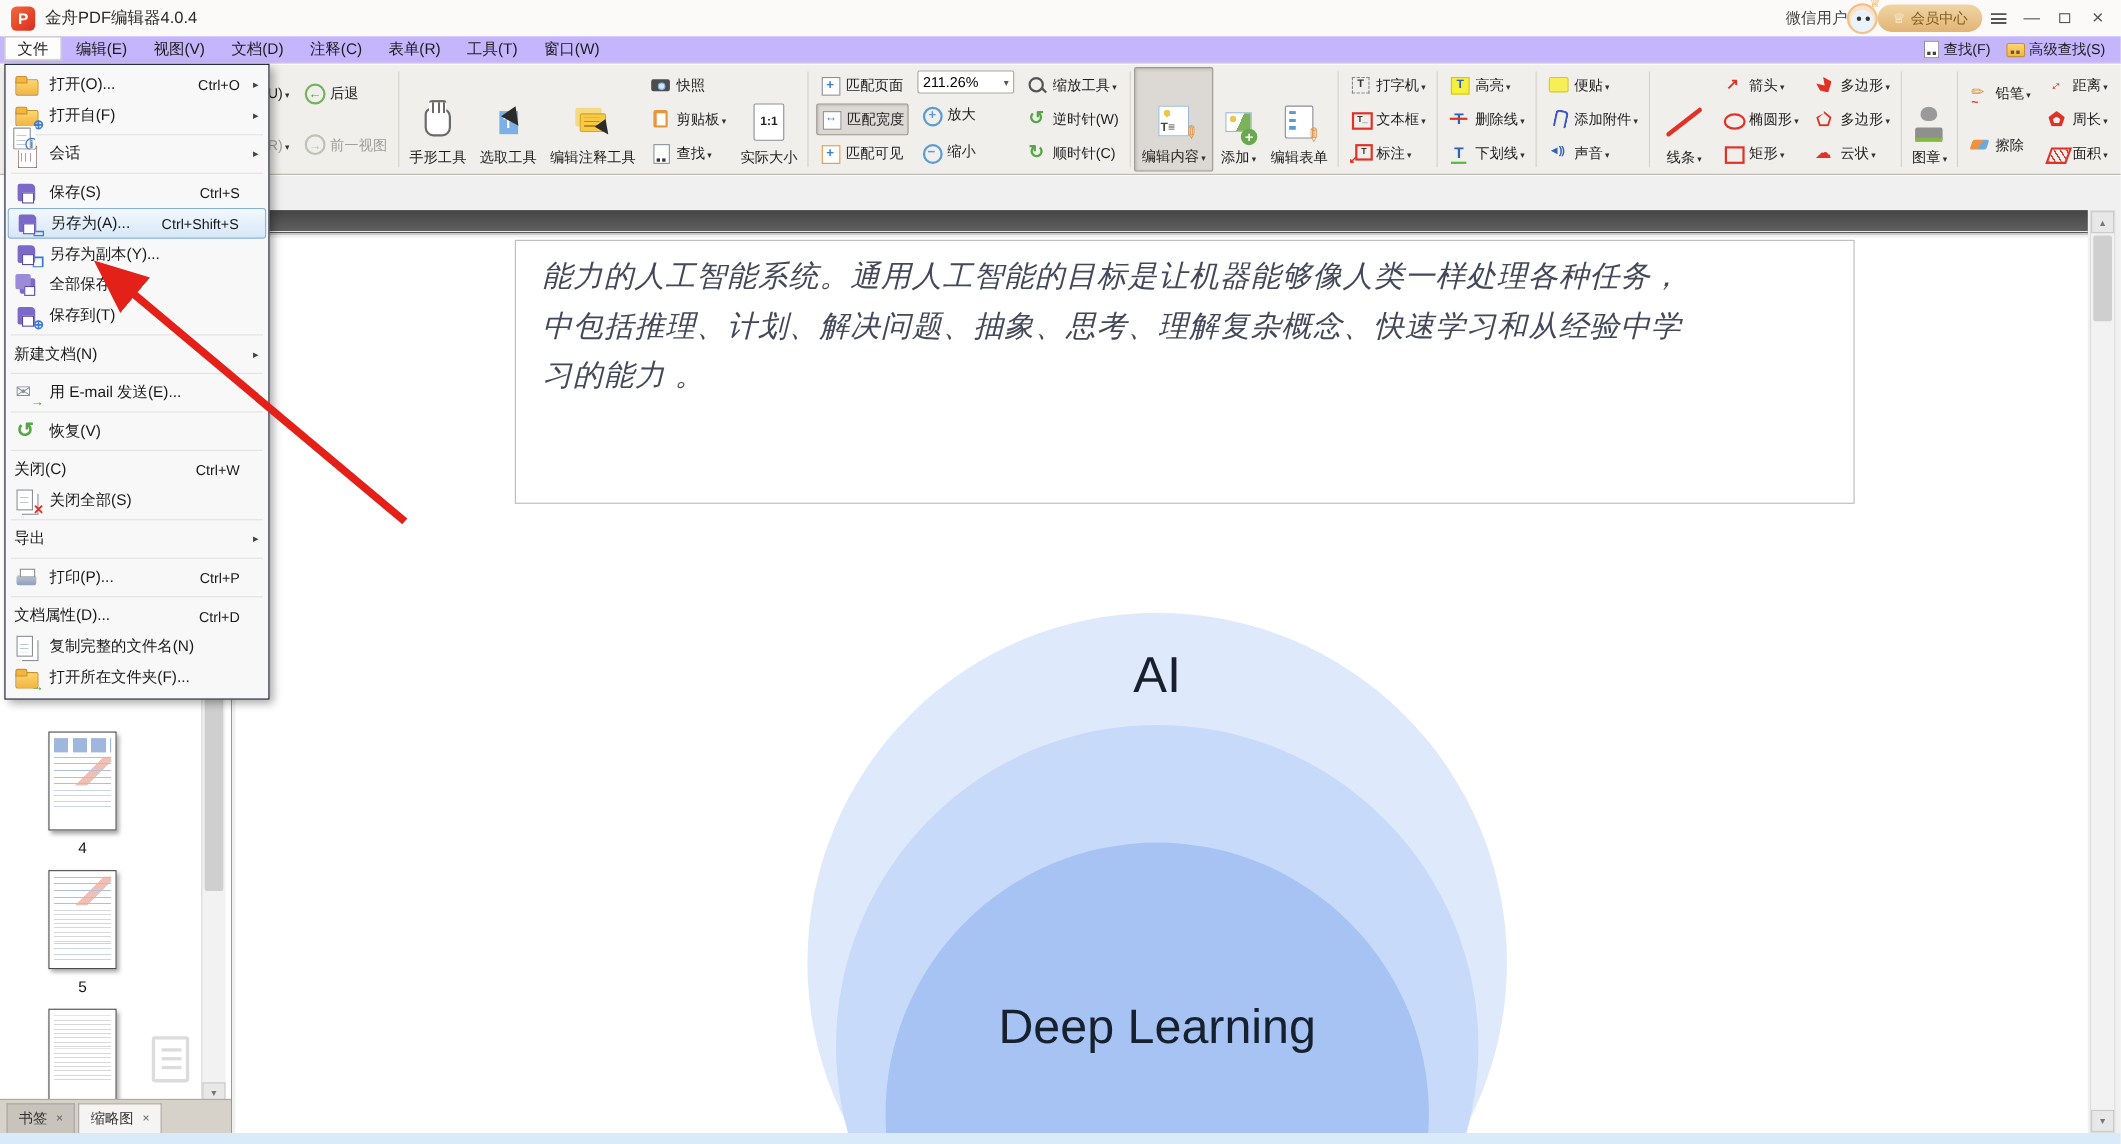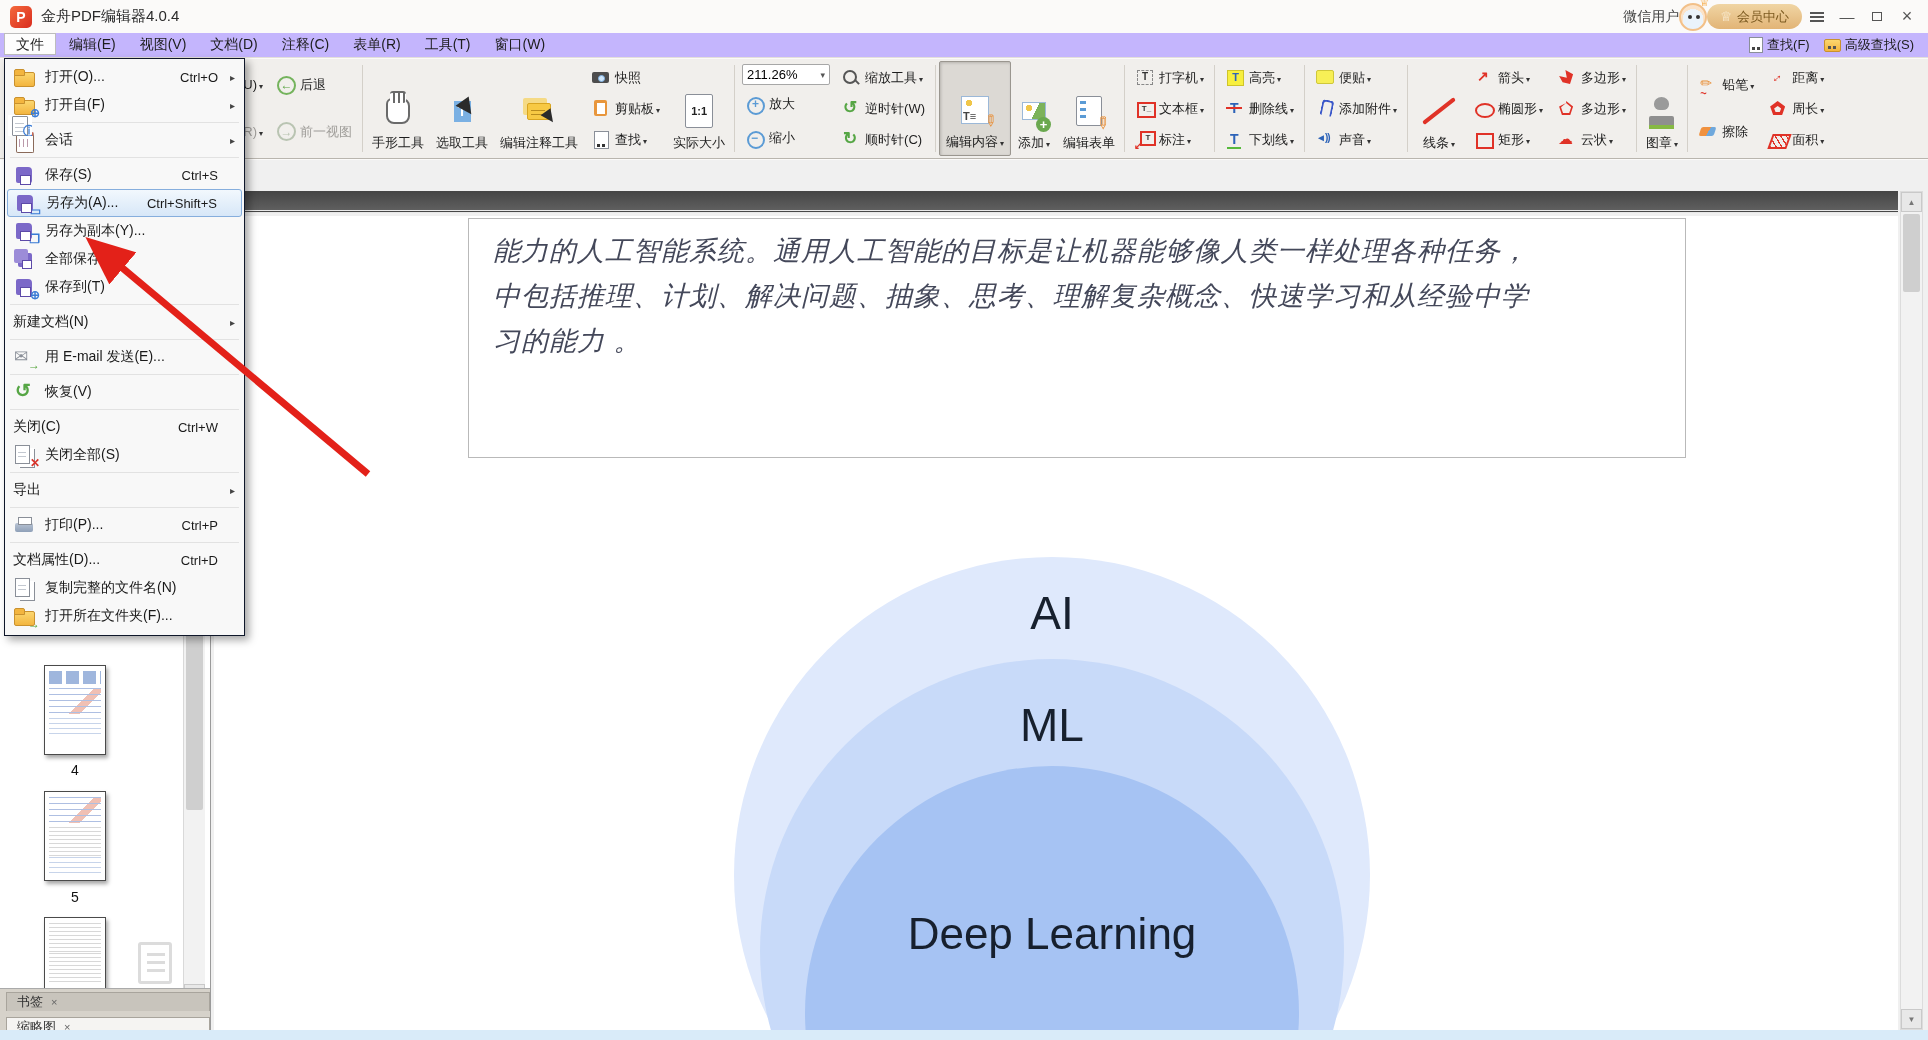--- a/index.html
+++ b/index.html
@@ -164,21 +164,21 @@
   .t-lines { height:18px; margin-bottom:4px; background:repeating-linear-gradient(to bottom,#c7d4ea 0 1px,transparent 1px 5px); }
   .t-diag { height:26px; margin-bottom:4px; background:repeating-linear-gradient(to bottom,#aebfe2 0 1px,transparent 1px 6px),linear-gradient(135deg,transparent 58%,#f0c0b4 58% 72%,transparent 72%); }
   .t-text { height:30px; background:repeating-linear-gradient(to bottom,#d8d8d8 0 1px,transparent 1px 4px); }
   .t-num { position:absolute; left:44px; width:62px; text-align:center; font-size:14px; color:#111; }
   .copy-wm { position:absolute; left:138px; top:782px; width:34px; height:42px; border:3px solid #dcdcdc; border-radius:3px; background:#fff; }
   .copy-wm::before { content:""; position:absolute; left:6px; top:8px; width:18px; height:3px; background:#dcdcdc; box-shadow:0 8px 0 #dcdcdc,0 16px 0 #dcdcdc; }
   .copy-wm::after { content:""; position:absolute; left:-12px; top:-10px; width:30px; height:40px; border:3px solid #dcdcdc; border-radius:3px; background:#fff; z-index:-1; }
   .sb-scroll { position:absolute; left:183px; top:0; width:22px; bottom:27px; background:#f2f2f2; border-left:1px solid #d9d9d9; }
   .sb-thumb { position:absolute; left:2px; right:2px; top:2px; height:648px; background:#cfcfcf; border-radius:2px; }
   .sb-btn { position:absolute; left:0; right:0; bottom:0; height:19px; background:#e8e8e8; border:1px solid #c9c9c9; color:#777; font-size:8px; display:flex; align-items:center; justify-content:center; }
-  .sb-tabs { position:absolute; left:0; right:0; bottom:0; height:42px; background:#d6d2ca; border-top:1px solid #aaa; display:flex; align-items:stretch; padding-left:6px; gap:3px;flex-direction:column; }
+  .sb-tabs { position:absolute; left:0; right:0; bottom:0; height:31px; background:#d6d2ca; border-top:1px solid #aaa; display:flex; align-items:stretch; padding-left:6px; gap:3px; }
   .sb-tab { display:flex; align-items:center; gap:8px; padding:0 10px; font-size:13px; color:#333; background:#c8c4bc; border:1px solid #a8a49c; border-bottom:none; margin-top:3px; }
   .sb-tab.active { background:#f5f4f2; }
   .tab-x { font-size:11px; color:#666; }
 
   
   .docarea { position:absolute; left:211px; top:160px; right:0; bottom:10px; background:#f0f0f0; }
   .darkbar { position:absolute; top:31px; left:3px; right:30px; height:22px; background:linear-gradient(#454545,#5f5f5f); border-bottom:3px double #e8e8e8; }
   .page { position:absolute; top:56px; left:3px; right:30px; bottom:0; background:#fff; overflow:hidden; }
   .para { position:absolute; left:254px; top:2px; width:1218px; height:240px; border:1px solid #b9b9b9; padding:10px 24px; }
   .para-line { font-size:27px; line-height:45.2px; color:#44485a; font-style:italic; white-space:nowrap; letter-spacing:1px; }
@@ -278,20 +278,34 @@
           <span class="ti find-doc-icon"></span>
           <span class="tb-lbl dd">查找</span>
         </div>
       </div>
     <div class="tb-big">
         <span class="bigicon one2one-i"></span>
         <span>实际大小</span>
       </div>
     <div class="tb-sep"></div>
     <div class="tb-col">
+        <div class="tb-small">
+          <span class="ti fit-page-icon"></span>
+          <span class="tb-lbl">匹配页面</span>
+        </div>
+        <div class="tb-small pressed">
+          <span class="ti fit-width-icon"></span>
+          <span class="tb-lbl">匹配宽度</span>
+        </div>
+        <div class="tb-small">
+          <span class="ti fit-visible-icon"></span>
+          <span class="tb-lbl">匹配可见</span>
+        </div>
+      </div>
+    <div class="tb-col">
       <div class="zoom-select">
           <span>211.26%</span>
           <span class="zs-arrow">▾</span>
         </div>
       <div style="display:contents"><div class="tb-small">
             <span class="ti zoom-in-icon"></span>
             <span class="tb-lbl">放大</span>
           </div><div class="tb-small">
             <span class="ti zoom-out-icon"></span>
             <span class="tb-lbl">缩小</span>
@@ -473,21 +487,20 @@
     <div class="page">
       <div class="para">
         <div class="para-line">能力的人工智能系统。通用人工智能的目标是让机器能够像人类一样处理各种任务，</div>
         <div class="para-line">中包括推理、计划、解决问题、抽象、思考、理解复杂概念、快速学习和从经验中学</div>
         <div class="para-line">习的能力 。</div>
       </div>
       <div class="venn-circle" id="venn-outer" style="left: 520px; top: 341px; width: 636px; height: 636px; background: rgb(223, 233, 252);"></div>
       <div class="venn-circle" id="venn-middle" style="left: 546px; top: 443px; width: 584px; height: 584px; background: rgb(200, 218, 249);"></div>
       <div class="venn-circle" id="venn-inner" style="left: 591px; top: 550px; width: 494px; height: 494px; background: rgb(166, 195, 243);"></div>
       <div class="venn-label" style="left:638px;top:370px;">AI</div>
-      <div class="venn-label" style="left:638px;top:482px;">ML</div>
       <div class="venn-label" style="left:638px;top:690px;width:400px;line-height:56px;font-size:44px;">Deep Learning</div>
     </div>
     <div class="v-scroll">
       <div class="v-btn" style="top:0;">▲</div>
       <div class="v-thumb"></div>
       <div class="v-btn" style="bottom:0;">▼</div>
     </div>
   </div>
 
   <div class="bottomstrip"></div>

